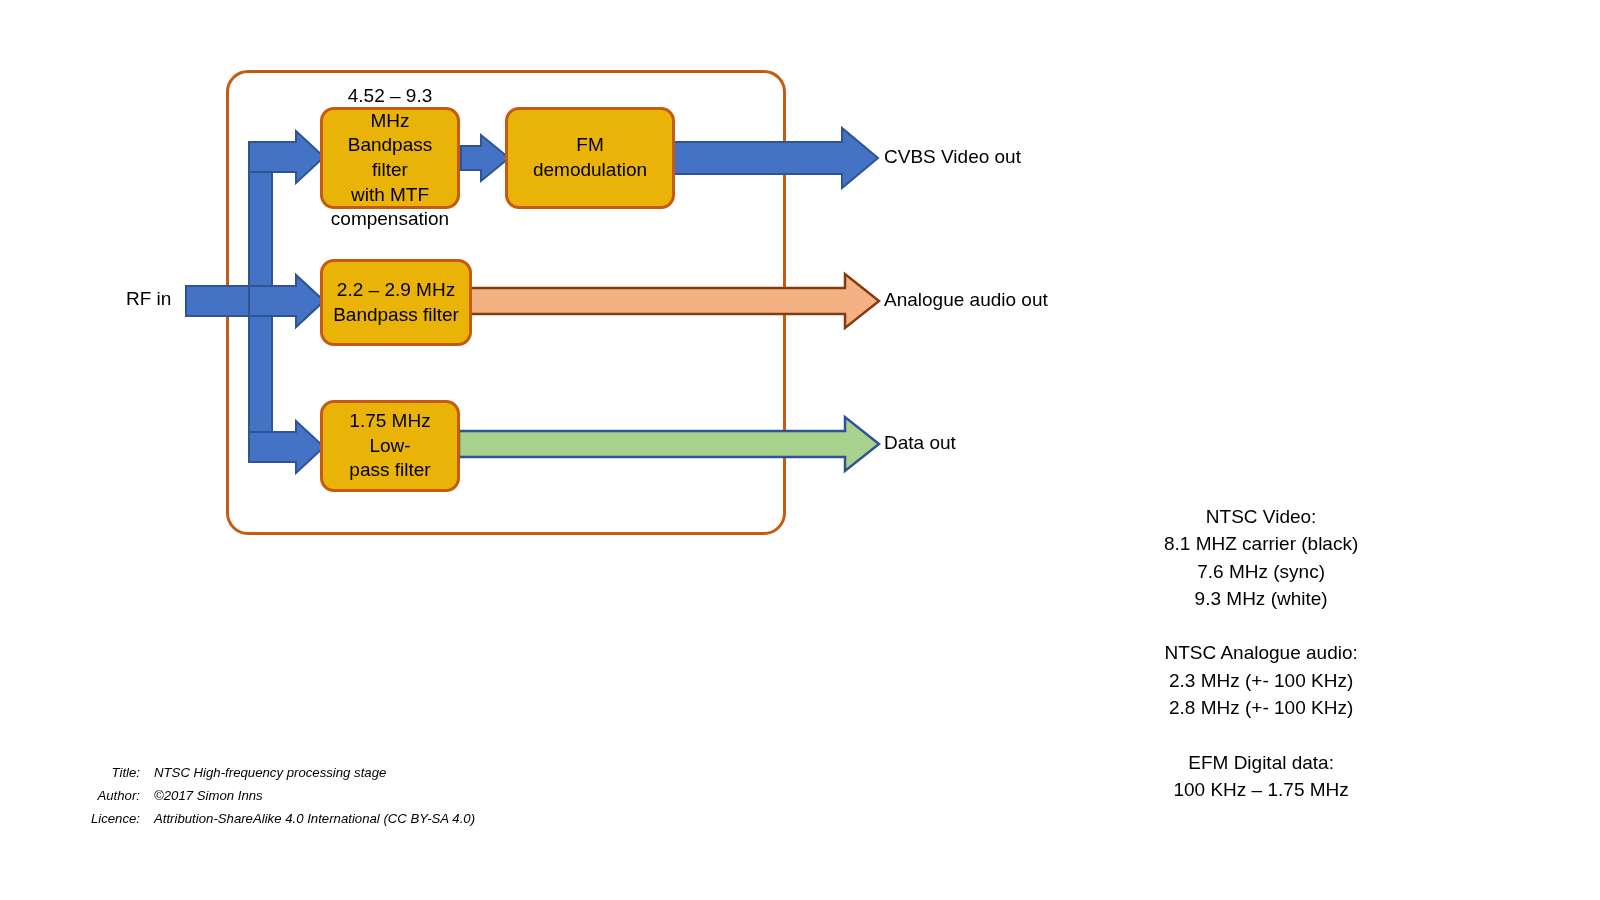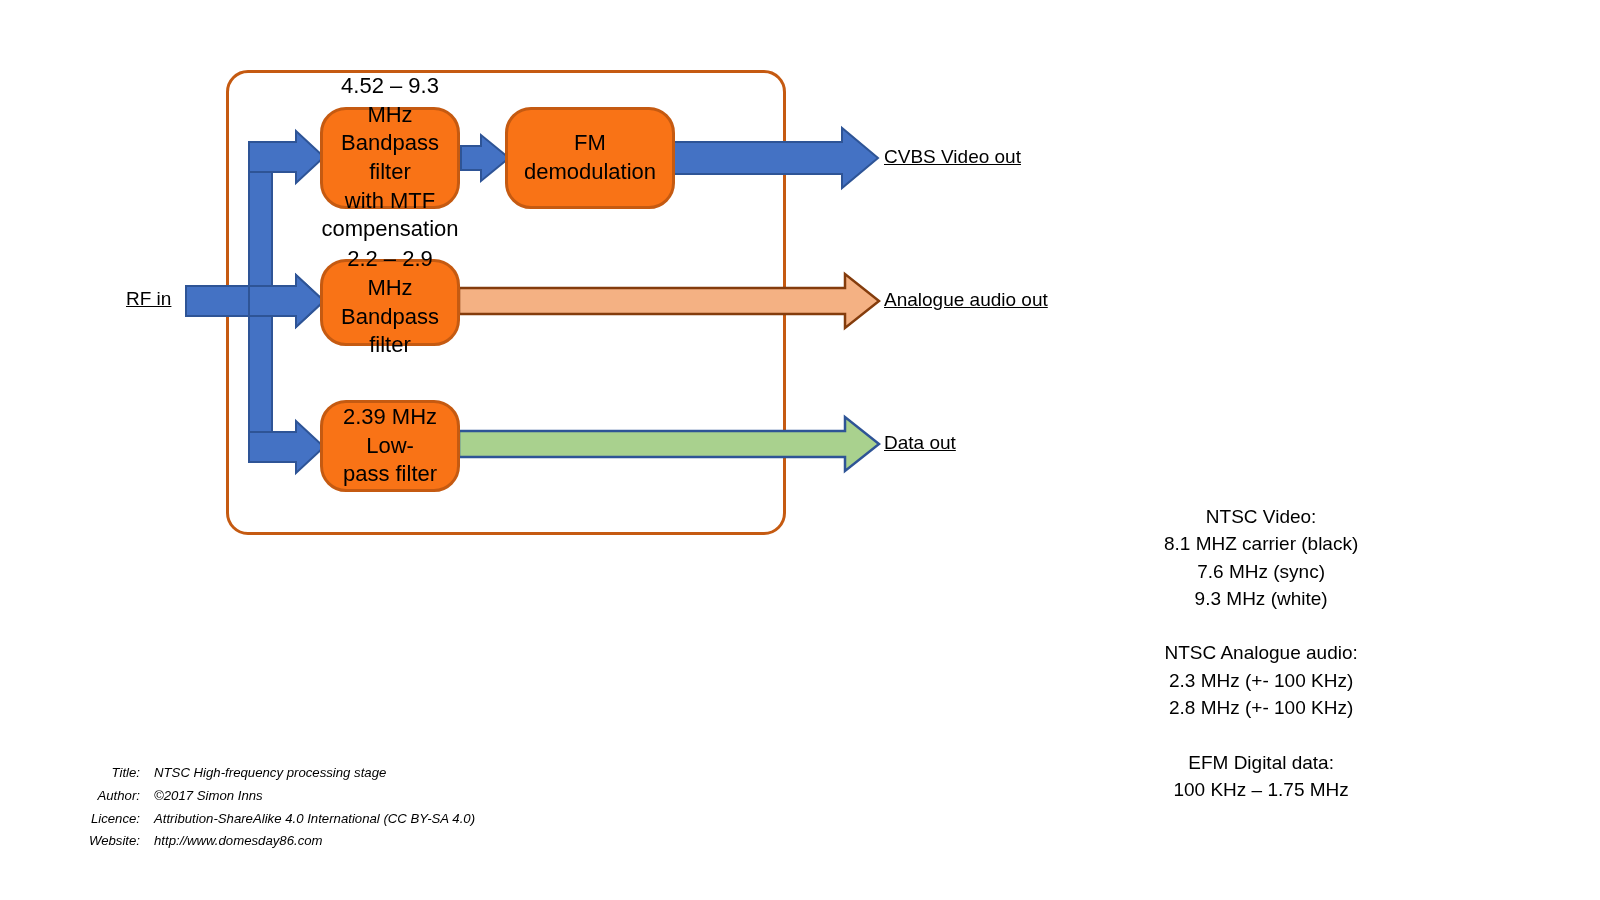--- a/index.html
+++ b/index.html
@@ -31,53 +31,52 @@
     border-radius: 22px;
     box-sizing: border-box;
     background: transparent;
   }
 
   
   .box {
     position: absolute;
     box-sizing: border-box;
     border: 3px solid #C55A11;
-    border-radius: 26px;
-    background: #f97316;
+    border-radius: 14px;
+    background: #eab308;
     display: flex;
     align-items: center;
     justify-content: center;
     text-align: center;
     line-height: 1.30;
-    font-size: 22px;
+    font-size: 19px;
     color: #000000;
     padding: 2px 6px;
   }
   .box-text { display: block; white-space: pre-line; }
 
   #box-bandpass-mtf { left: 320px; top: 107px; width: 140px; height: 102px; }
   #box-fm-demod     { left: 505px; top: 107px; width: 170px; height: 102px; }
-  #box-bandpass-aud { left: 320px; top: 259px; width: 140px; height: 87px;  }
+  #box-bandpass-aud { left: 320px; top: 259px; width: 152px; height: 87px;  }
   #box-lowpass-data { left: 320px; top: 400px; width: 140px; height: 92px;  }
 
   
   #arrow-layer {
     position: absolute;
     left: 0; top: 0;
     width: 1600px; height: 900px;
     pointer-events: none;
   }
 
   
   .label {
     position: absolute;
     font-size: 19px;
     color: #000000;
     white-space: nowrap;
-    text-decoration: underline;
   }
   #label-rf-in          { left: 126px; top: 288px; }
   #label-cvbs-out       { left: 884px; top: 146px; }
   #label-analogue-out   { left: 884px; top: 289px; }
   #label-data-out       { left: 884px; top: 432px; }
 
   
   .notes {
     position: absolute;
     left: 1164px;
@@ -166,21 +165,21 @@
     <span class="box-text">FM
 demodulation</span>
   </div>
 
   <div class="box" id="box-bandpass-aud">
     <span class="box-text">2.2 – 2.9 MHz
 Bandpass filter</span>
   </div>
 
   <div class="box" id="box-lowpass-data">
-    <span class="box-text">2.39 MHz Low-
+    <span class="box-text">1.75 MHz Low-
 pass filter</span>
   </div>
 
   <div class="label" id="label-rf-in">RF in</div>
 
   <div class="label" id="label-cvbs-out">CVBS Video out</div>
 
   <div class="label" id="label-analogue-out">Analogue audio out</div>
 
   <div class="label" id="label-data-out">Data out</div>
@@ -205,19 +204,15 @@
       <span class="credits-val">NTSC High-frequency processing stage</span>
     </div>
     <div class="credits-row">
       <span class="credits-key">Author:</span>
       <span class="credits-val">©2017 Simon Inns</span>
     </div>
     <div class="credits-row">
       <span class="credits-key">Licence:</span>
       <span class="credits-val">Attribution-ShareAlike 4.0 International (CC BY-SA 4.0)</span>
     </div>
-    <div class="credits-row">
-      <span class="credits-key">Website:</span>
-      <span class="credits-val">http://www.domesday86.com</span>
-    </div>
   </div>
 
 </div>
 
 </body></html>

